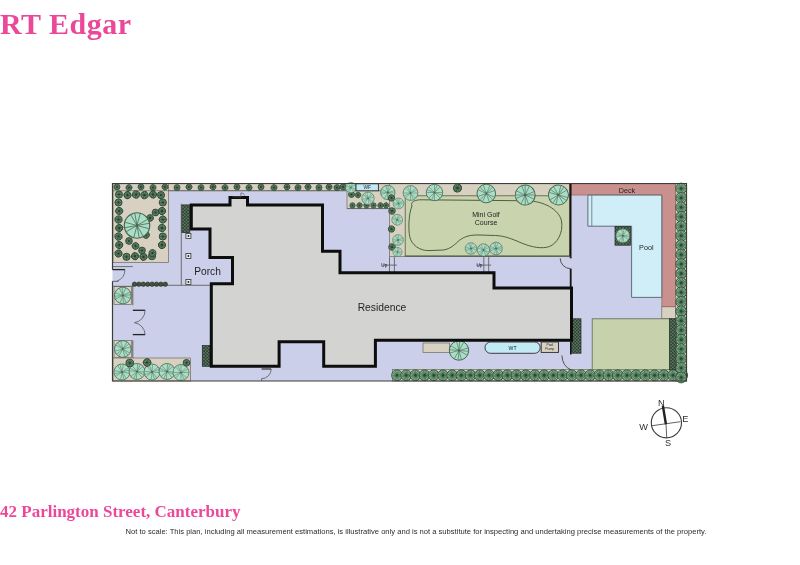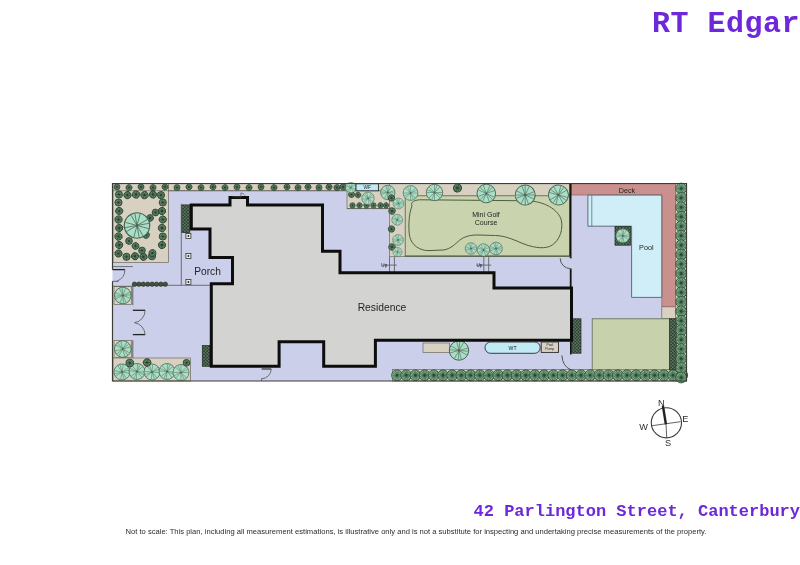--- a/index.html
+++ b/index.html
@@ -1,15 +1,15 @@
 <!DOCTYPE html>
 <html><head><meta charset="utf-8">
 <style>
 html,body{margin:0;padding:0;background:#ffffff;width:800px;height:565px;overflow:hidden}
-.serif{font-family:Liberation Mono, monospace;color:#6d28d9;font-weight:bold;text-align:right}
+.serif{font-family:Liberation Serif, serif;color:#ec4899;font-weight:bold;text-align:left}
 #hdr{position:absolute;left:0;top:7px;width:800px;font-size:30px;letter-spacing:0.5px}
 #addr{position:absolute;left:0;top:502px;width:800px;font-size:17px}
 #disc{position:absolute;left:16px;top:527px;width:800px;font-family:"Liberation Sans",sans-serif;
 font-size:7.6px;color:#2b2b2b;text-align:center}
 #plan{position:absolute;left:0;top:0}
 </style></head>
 <body>
 <svg id="plan" width="800" height="565" viewBox="0 0 800 565">
 <defs>
 <g id="tm">

